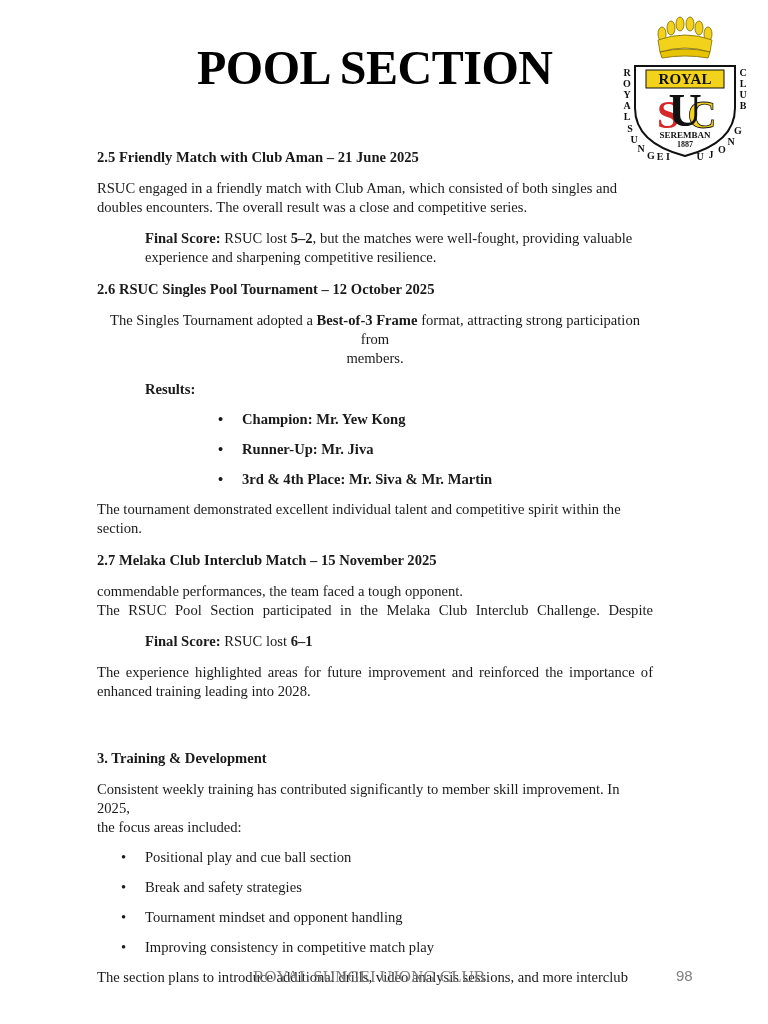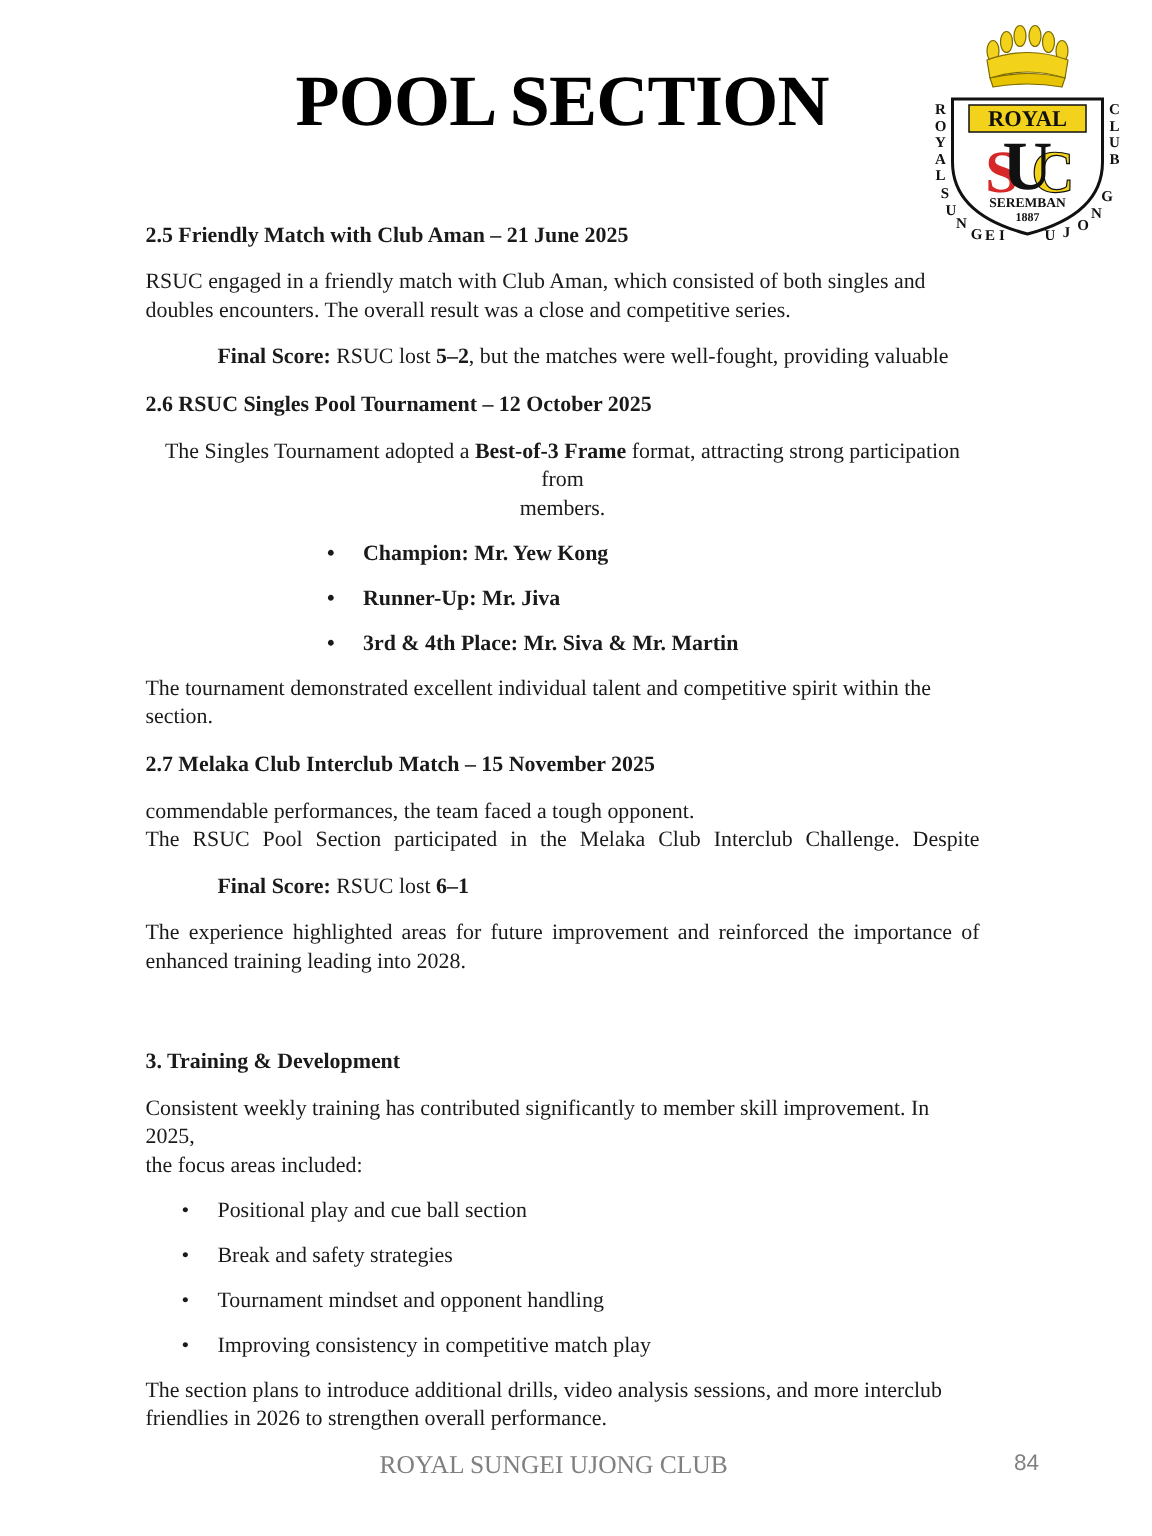--- a/index.html
+++ b/index.html
@@ -77,27 +77,29 @@
 
 <div class="content">
 
   <p class="h" style="margin-top:0;">2.5 Friendly Match with Club Aman – 21 June 2025</p>
   <p class="p" style="margin-top:12px;">
     <span>RSUC engaged in a friendly match with Club Aman, which consisted of both singles and</span><br>
     <span>doubles encounters. The overall result was a close and competitive series.</span>
   </p>
   <p class="p indent" style="margin-top:12px;">
     <b>Final Score:</b><span> RSUC lost </span><b>5–2</b><span>, but the matches were well-fought, providing valuable</span><br>
+    <span>experience and sharpening competitive resilience.</span>
   </p>
 
   <p class="h" style="margin-top:13px;">2.6 RSUC Singles Pool Tournament – 12 October 2025</p>
   <p class="p" style="margin-top:12px;text-align:center;">
     <span>The Singles Tournament adopted a </span><b>Best-of-3 Frame</b><span> format, attracting strong participation from</span><br>
     <span>members.</span>
   </p>
+  <p class="h indent" style="margin-top:12px;">Results:</p>
   <ul class="bul" style="margin-top:11px; padding-left:145px;">
     <li style="font-weight:bold;"><span class="dot">•</span><span>Champion: Mr. Yew Kong</span></li>
     <li style="font-weight:bold; margin-top:11px;"><span class="dot">•</span><span>Runner-Up: Mr. Jiva</span></li>
     <li style="font-weight:bold; margin-top:11px;"><span class="dot">•</span><span>3rd &amp; 4th Place: Mr. Siva &amp; Mr. Martin</span></li>
   </ul>
   <p class="p" style="margin-top:11px;">
     <span>The tournament demonstrated excellent individual talent and competitive spirit within the</span><br>
     <span>section.</span>
   </p>
 
@@ -120,18 +122,17 @@
     <span>the focus areas included:</span>
   </p>
   <ul class="bul" style="margin-top:11px; padding-left:48px;">
     <li><span class="dot">•</span><span>Positional play and cue ball section</span></li>
     <li style="margin-top:11px;"><span class="dot">•</span><span>Break and safety strategies</span></li>
     <li style="margin-top:11px;"><span class="dot">•</span><span>Tournament mindset and opponent handling</span></li>
     <li style="margin-top:11px;"><span class="dot">•</span><span>Improving consistency in competitive match play</span></li>
   </ul>
   <p class="p" style="margin-top:11px;">
     <span>The section plans to introduce additional drills, video analysis sessions, and more interclub</span><br>
-    <span>friendlies in 2026 to strengthen overall performance.</span>
   </p>
 </div>
 
 <div class="footer-left">ROYAL SUNGEI UJONG CLUB</div>
-<div class="footer-right">84</div>
+<div class="footer-right">98</div>
 
 </body></html>

